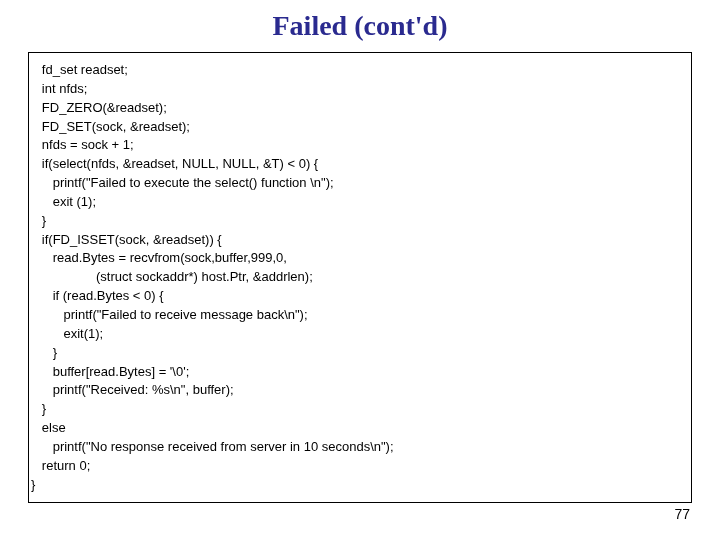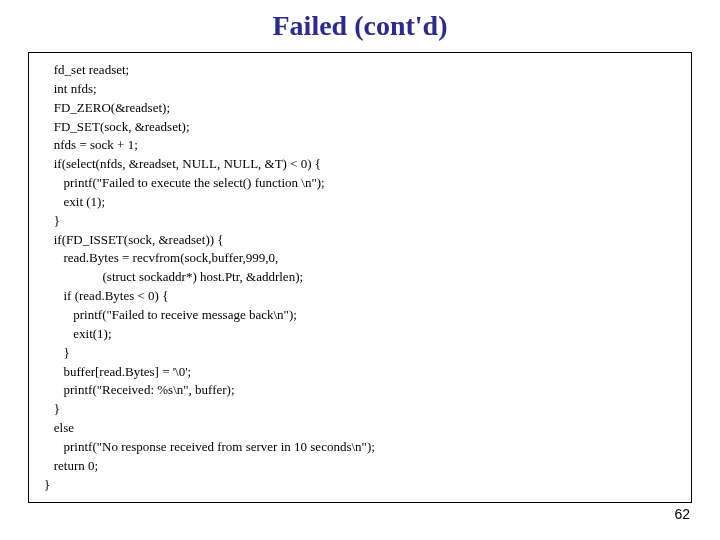--- a/index.html
+++ b/index.html
@@ -23,22 +23,22 @@
     .title {
       text-align: center;
       font-family: 'Times New Roman', serif;
       font-size: 28px;
       font-weight: bold;
       color: #2a2a8f;
       margin-bottom: 10px;
     }
     .code-box {
       border: 1px solid #000;
-      padding: 8px 15px;
-      font-family: Liberation Serif, serif;
+      padding: 8px 2px;
+      font-family: Liberation Sans, sans-serif;
       font-size: 13px;
       line-height: 1.45;
       white-space: pre;
       color: #000;
     }
     .page-number {
       position: absolute;
       bottom: 18px;
       right: 30px;
       font-family: Arial, sans-serif;
@@ -67,14 +67,14 @@
          printf("Failed to receive message back\n");
          exit(1);
       }
       buffer[read.Bytes] = '\0';
       printf("Received: %s\n", buffer);
    }
    else
       printf("No response received from server in 10 seconds\n");
    return 0;
 }</div>
-  <div class="page-number">62</div>
+  <div class="page-number">77</div>
 </div>
 
 </body></html>

